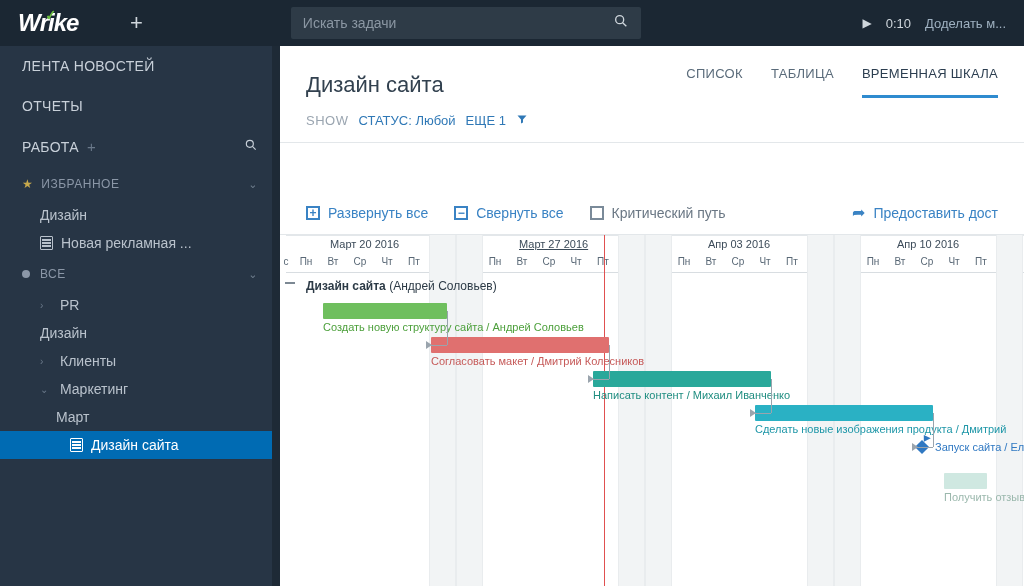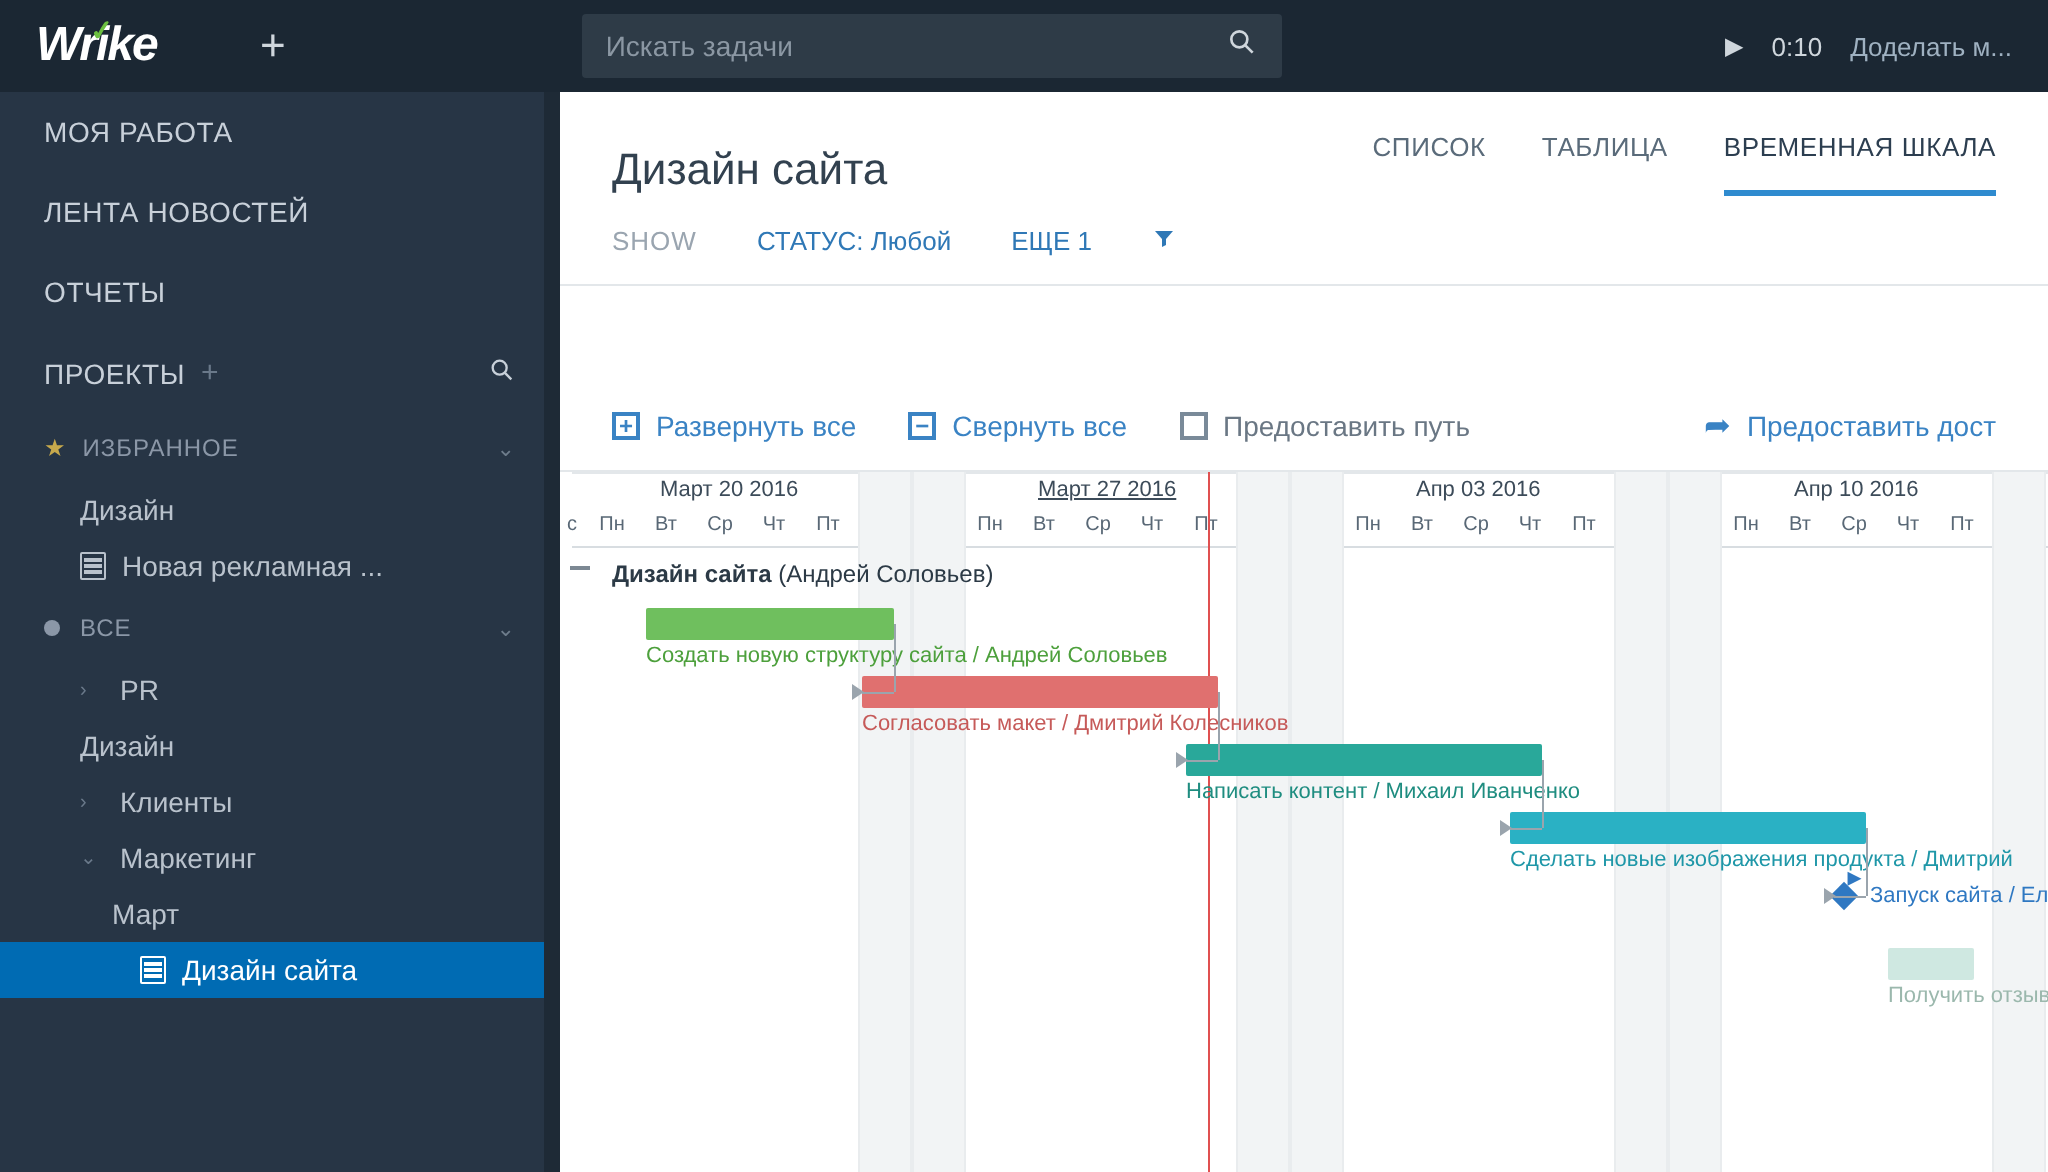--- a/index.html
+++ b/index.html
@@ -41,21 +41,21 @@
   .projects-row { display:flex; align-items:center; }
   .projects-row .addp { color:#6a798a; margin-left:8px; font-size:15px; }
 
   
   .main { flex:1; padding-top:46px; display:flex; flex-direction:column; background:#fff; min-width:0; }
   .titlebar { display:flex; align-items:flex-end; padding:20px 26px 0 26px; border-bottom:1px solid transparent; }
   .titlebar h1 { font-size:22px; color:#32414f; font-weight:400; }
   .tabs { margin-left:auto; display:flex; gap:28px; align-items:flex-end; }
   .tab { font-size:13px; color:#5a6b7a; padding-bottom:14px; cursor:pointer; letter-spacing:.3px; border-bottom:3px solid transparent; }
   .tab.active { color:#2c3e50; border-bottom-color:#2f8bcf; font-weight:500; }
-  .filterbar { display:flex; align-items:center; gap:30px; padding:14px 26px; border-bottom:1px solid #e3e7ea; font-size:13px; }
+  .filterbar { display:flex; align-items:center; gap:10px; padding:14px 26px; border-bottom:1px solid #e3e7ea; font-size:13px; }
   .filterbar .show { color:#9aa5b0; letter-spacing:.5px; }
   .filterbar .fopt { color:#2f78b6; cursor:pointer; font-weight:500; }
   .filterbar .ficon { color:#2f78b6; font-size:12px; cursor:pointer; }
   .toolbar { display:flex; align-items:center; gap:26px; padding:12px 26px; border-bottom:1px solid #e3e7ea; font-size:14px; }
   .tbtn { display:flex; align-items:center; gap:8px; color:#3a83c4; cursor:pointer;margin-top:48px; }
   .tbtn .box { width:14px; height:14px; border:2px solid #3a83c4; display:inline-block; position:relative; }
   .tbtn .box.plus::after { content:"+"; position:absolute; inset:0; display:flex; align-items:center; justify-content:center; font-size:12px; font-weight:700; line-height:1; }
   .tbtn .box.minus::after { content:"−"; position:absolute; inset:0; display:flex; align-items:center; justify-content:center; font-size:12px; font-weight:700; line-height:1; }
   .tbtn.check .box { border-color:#7a8a99; }
   .tbtn.check span { color:#6a7784; }
@@ -98,25 +98,24 @@
   <div class="timer-area">
     <span class="play">▶</span>
     <span>0:10</span>
     <span class="task">Доделать м...</span>
   </div>
 </div>
 
 <div class="app">
 
   <div class="sidebar">
-    <div class="nav-item sec">МОЯ РАБОТА</div>
     <div class="nav-item sec">ЛЕНТА НОВОСТЕЙ</div>
     <div class="nav-item sec">ОТЧЕТЫ</div>
     <div class="nav-item sec projects-row">
-      <span>ПРОЕКТЫ</span>
+      <span>РАБОТА</span>
       <span class="addp">+</span>
       <span style="margin-left:auto" class="srch">
         <svg width="14" height="14" viewBox="0 0 24 24" fill="none" stroke="currentColor" stroke-width="2">
             <circle cx="10" cy="10" r="6"></circle>
             <line x1="20" y1="20" x2="14.5" y2="14.5"></line>
           </svg>
       </span>
     </div>
 
     <div class="section-head star">
@@ -186,21 +185,21 @@
       <div class="tbtn">
           <span class="box plus"></span>
           <span>Развернуть все</span>
         </div>
       <div class="tbtn">
           <span class="box minus"></span>
           <span>Свернуть все</span>
         </div>
       <div class="tbtn check">
           <span class="box"></span>
-          <span>Предоставить путь</span>
+          <span>Критический путь</span>
         </div>
       <div class="tbtn share" style="margin-left:auto">
           <span class="arr">➦</span>
           <span>Предоставить дост</span>
         </div>
     </div>
 
     <div class="gantt">
       <div class="g-head">
         <div class="g-weeks" id="g-weeks">

